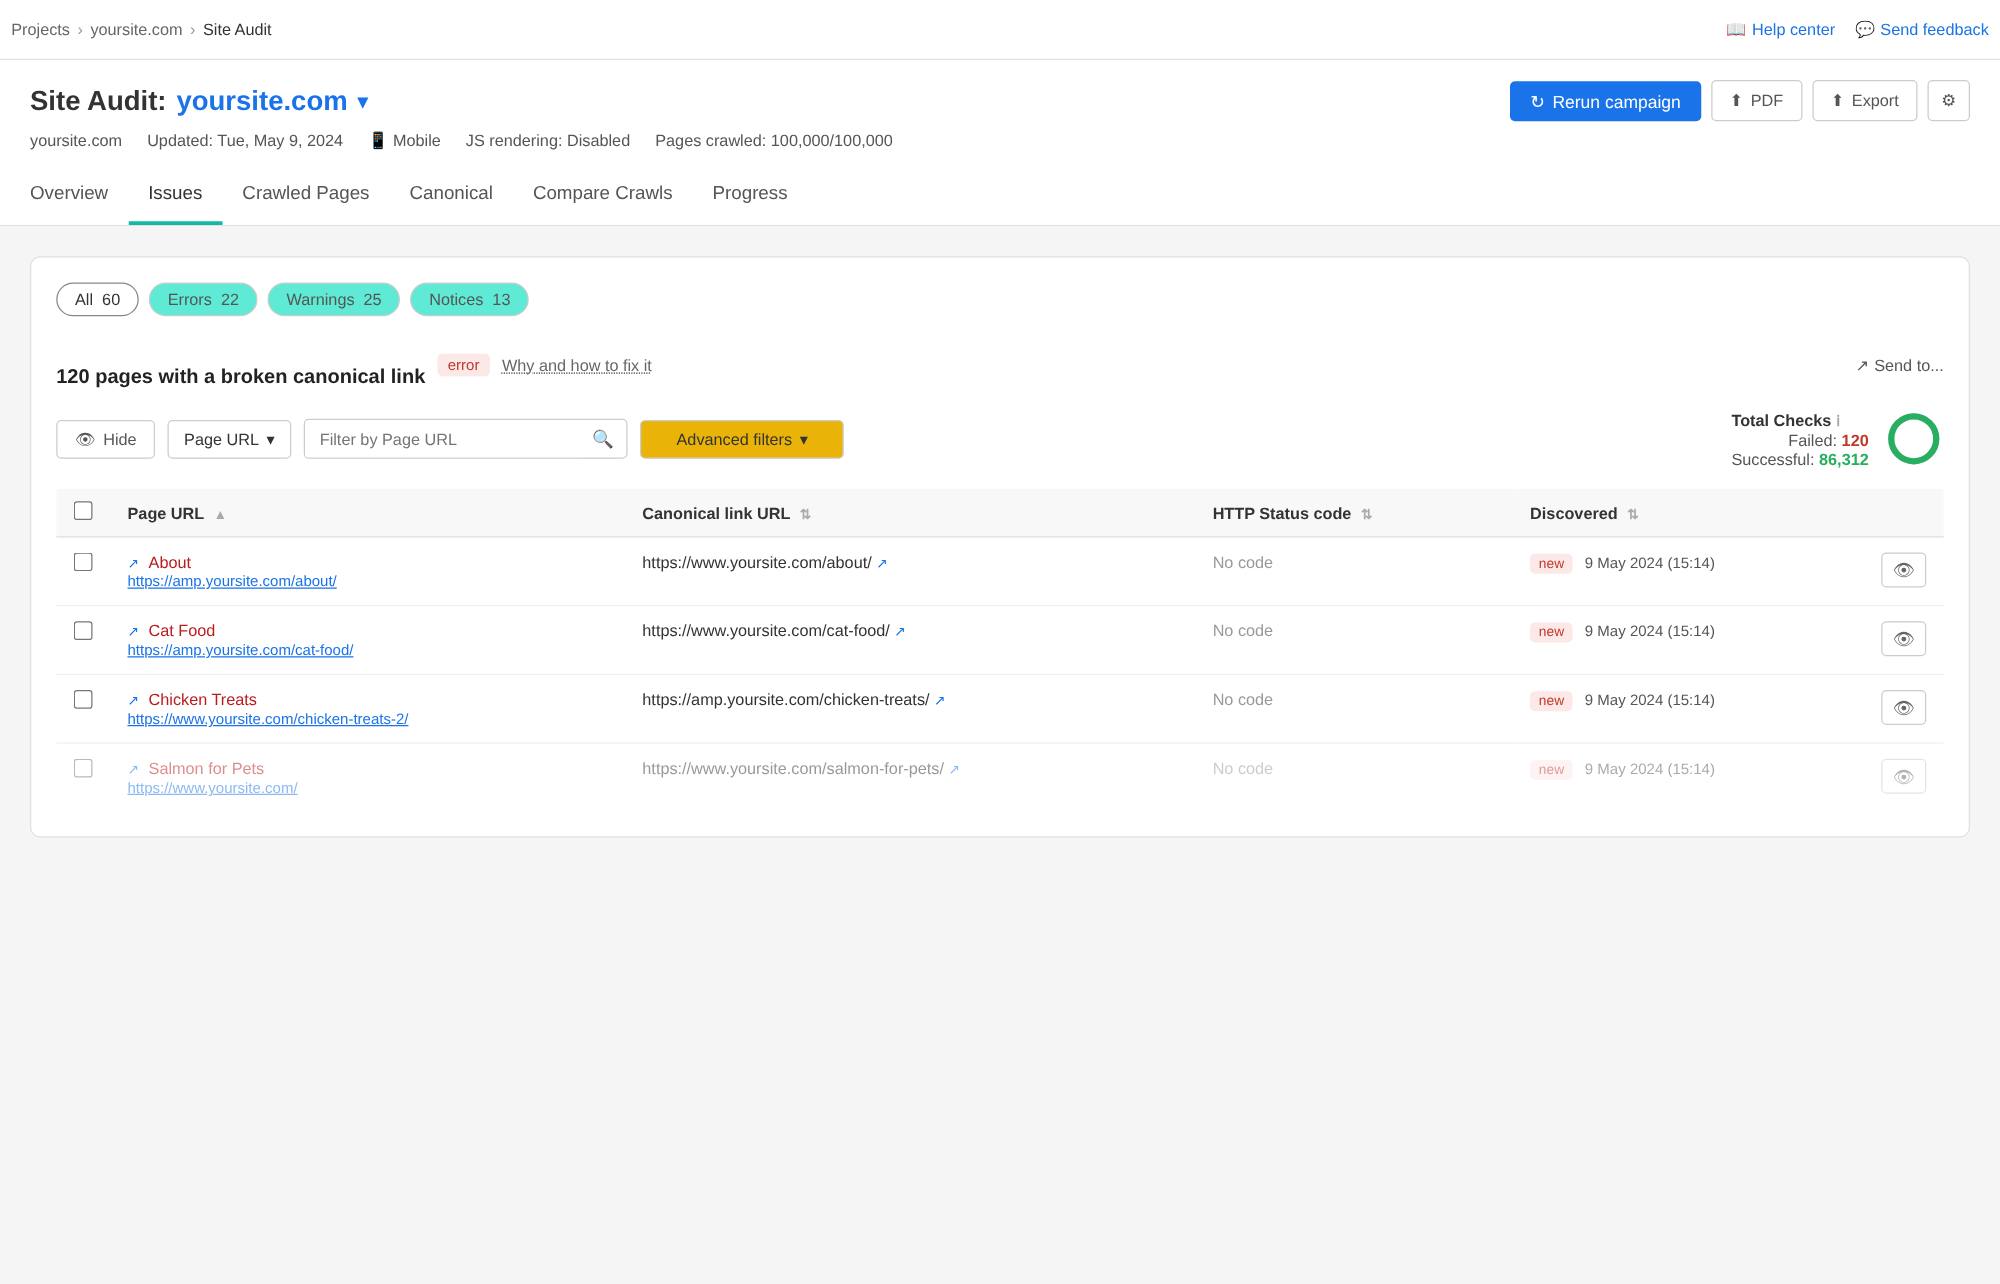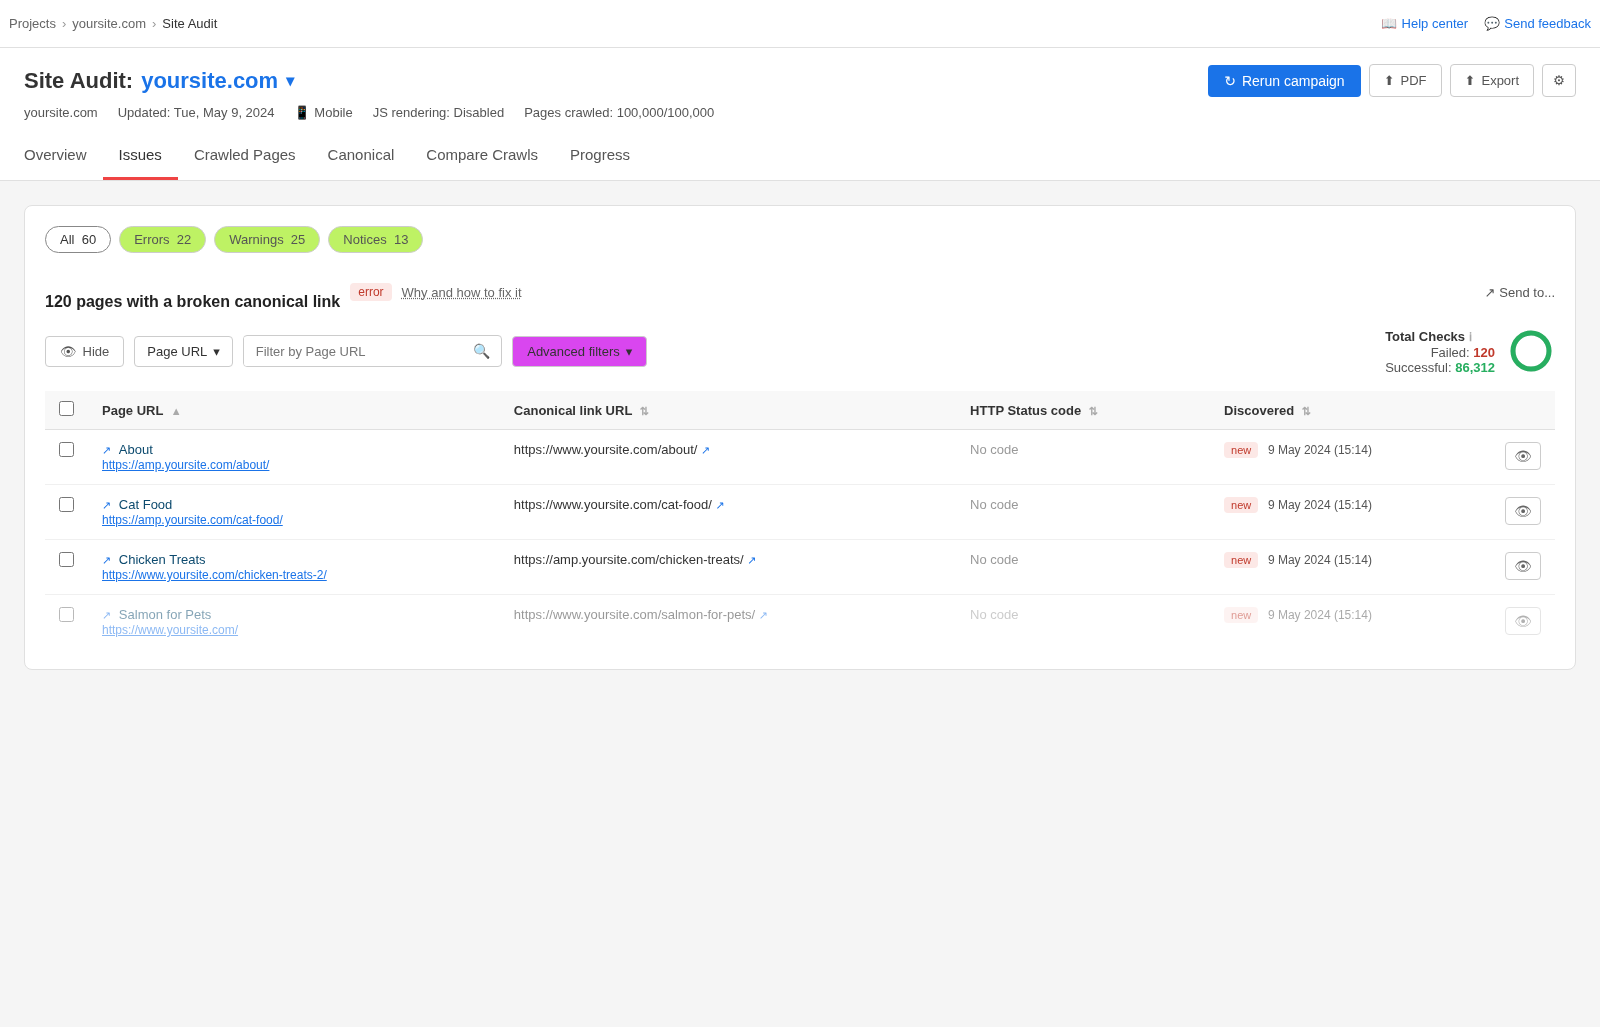--- a/index.html
+++ b/index.html
@@ -20,60 +20,60 @@
     .dropdown-arrow { color: #1a73e8; font-size: 16px; cursor: pointer; }
     .header-buttons { display: flex; align-items: center; gap: 8px; }
     .btn-rerun { background: #1a73e8; color: #fff; border: none; border-radius: 4px; padding: 8px 16px; font-size: 14px; cursor: pointer; display: flex; align-items: center; gap: 6px; font-weight: 500; }
     .btn-pdf, .btn-export { background: #fff; color: #555; border: 1px solid #ccc; border-radius: 4px; padding: 8px 14px; font-size: 13px; cursor: pointer; display: flex; align-items: center; gap: 6px; }
     .btn-settings { background: #fff; border: 1px solid #ccc; border-radius: 4px; padding: 8px 10px; cursor: pointer; color: #555; }
     
     .meta-row { font-size: 13px; color: #555; margin-bottom: 0; display: flex; align-items: center; gap: 20px; padding-bottom: 12px; }
 
     .nav-tabs { background: #fff; border-bottom: 1px solid #e0e0e0; padding: 0 24px; display: flex; gap: 0; }
     .nav-tab { padding: 14px 16px; font-size: 15px; color: #555; cursor: pointer; border-bottom: 3px solid transparent; text-decoration: none; }
-    .nav-tab.active { color: #333; border-bottom: 3px solid #ef4444; font-weight: 500; }
+    .nav-tab.active { color: #333; border-bottom: 3px solid #14b8a6; font-weight: 500; }
     .nav-tab:first-child { padding-left: 0; }
 
     .main-content { padding: 24px; background: #f5f5f5; min-height: calc(100vh - 160px); }
     .card { background: #fff; border-radius: 8px; border: 1px solid #e0e0e0; padding: 20px; }
 
     .filter-tabs { display: flex; gap: 8px; margin-bottom: 20px; }
-    .filter-tab { border: 1px solid #ccc; border-radius: 20px; padding: 5px 14px; font-size: 13px; cursor: pointer; background: #bef264; color: #555; }
+    .filter-tab { border: 1px solid #ccc; border-radius: 20px; padding: 5px 14px; font-size: 13px; cursor: pointer; background: #5eead4; color: #555; }
     .filter-tab.active { background: #fff; border-color: #888; color: #333; font-weight: 500; }
 
     .issue-header { display: flex; align-items: center; gap: 10px; margin-bottom: 16px; flex-wrap: wrap; }
     .issue-title { font-size: 16px; font-weight: 700; color: #222; margin-top: 20px; }
     .badge-error { background: #fce8e6; color: #c0392b; border-radius: 4px; padding: 2px 8px; font-size: 12px; font-weight: 500; }
     .issue-link { color: #666; font-size: 13px; text-decoration: underline dotted; cursor: pointer; }
     .send-to { color: #555; font-size: 13px; cursor: pointer; display: flex; align-items: center; gap: 4px; margin-left: auto; }
     .btn-hide { border: 1px solid #ccc; border-radius: 4px; padding: 7px 14px; background: #fff; font-size: 13px; cursor: pointer; color: #555; display: flex; align-items: center; gap: 6px; }
     .dropdown-btn { border: 1px solid #ccc; border-radius: 4px; padding: 7px 12px; background: #fff; font-size: 13px; cursor: pointer; color: #333; display: flex; align-items: center; gap: 6px; }
     .filter-input-wrap { display: flex; align-items: center; border: 1px solid #ccc; border-radius: 4px; background: #fff; overflow: hidden; }
     .filter-input { border: none; outline: none; padding: 7px 12px; font-size: 13px; width: 220px; color: #999; }
     .filter-input-icon { padding: 7px 10px; color: #555; cursor: pointer; }
-    .adv-filter-btn { border: 1px solid #ccc; border-radius: 4px; padding: 7px 14px; background: #d946ef; font-size: 13px; cursor: pointer; color: #333; display: flex; align-items: center; gap: 6px; }
+    .adv-filter-btn { border: 1px solid #ccc; border-radius: 4px; padding: 7px 28px; background: #eab308; font-size: 13px; cursor: pointer; color: #333; display: flex; align-items: center; gap: 6px; }
 
     .total-checks-box { margin-left: auto; text-align: right; display: flex; align-items: center; gap: 12px; }
     .total-checks-label { font-size: 13px; color: #333; font-weight: 600; display: flex; align-items: center; gap: 4px; }
     .checks-stats { font-size: 13px; color: #555; }
     .checks-stats .failed { color: #c0392b; font-weight: 600; text-align: right; }
     .checks-stats .success { color: #27ae60; font-weight: 600; }
     
     .donut-wrap { position: relative; width: 48px; height: 48px; }
     .donut-wrap svg { transform: rotate(-90deg); }
 
     .table-wrap { overflow-x: auto; }
     table { width: 100%; border-collapse: collapse; }
     thead tr { background: #f8f8f8; }
     th { padding: 10px 14px; font-size: 13px; font-weight: 600; color: #333; text-align: left; border-bottom: 1px solid #e0e0e0; white-space: nowrap; cursor: pointer; }
     th .sort-arrows { color: #aaa; font-size: 11px; margin-left: 4px; }
     td { padding: 12px 14px; font-size: 13px; color: #333; border-bottom: 1px solid #f0f0f0; vertical-align: top; }
     tr:last-child td { border-bottom: none; }
     .page-url-cell { color: #1a73e8; font-size: 12px; }
-    .page-title { color: #0c4a6e; font-weight: 500; font-size: 13px; }
+    .page-title { color: #b91c1c; font-weight: 500; font-size: 13px; }
     .ext-icon { color: #1a73e8; font-size: 11px; vertical-align: middle; margin-right: 4px; }
     .no-code { color: #999; }
     .badge-new { background: #fce8e6; color: #c0392b; border-radius: 4px; padding: 2px 7px; font-size: 11px; font-weight: 500; margin-right: 6px; }
     .date-text { color: #555; font-size: 12px; }
     .eye-btn { border: 1px solid #ccc; border-radius: 4px; padding: 5px 8px; background: #fff; cursor: pointer; color: #666; font-size: 14px; float: right; }
     .checkbox-cell { width: 30px; }
     input[type="checkbox"] { width: 15px; height: 15px; cursor: pointer; }
 
     .fade-row td { opacity: 0.5; }
 

